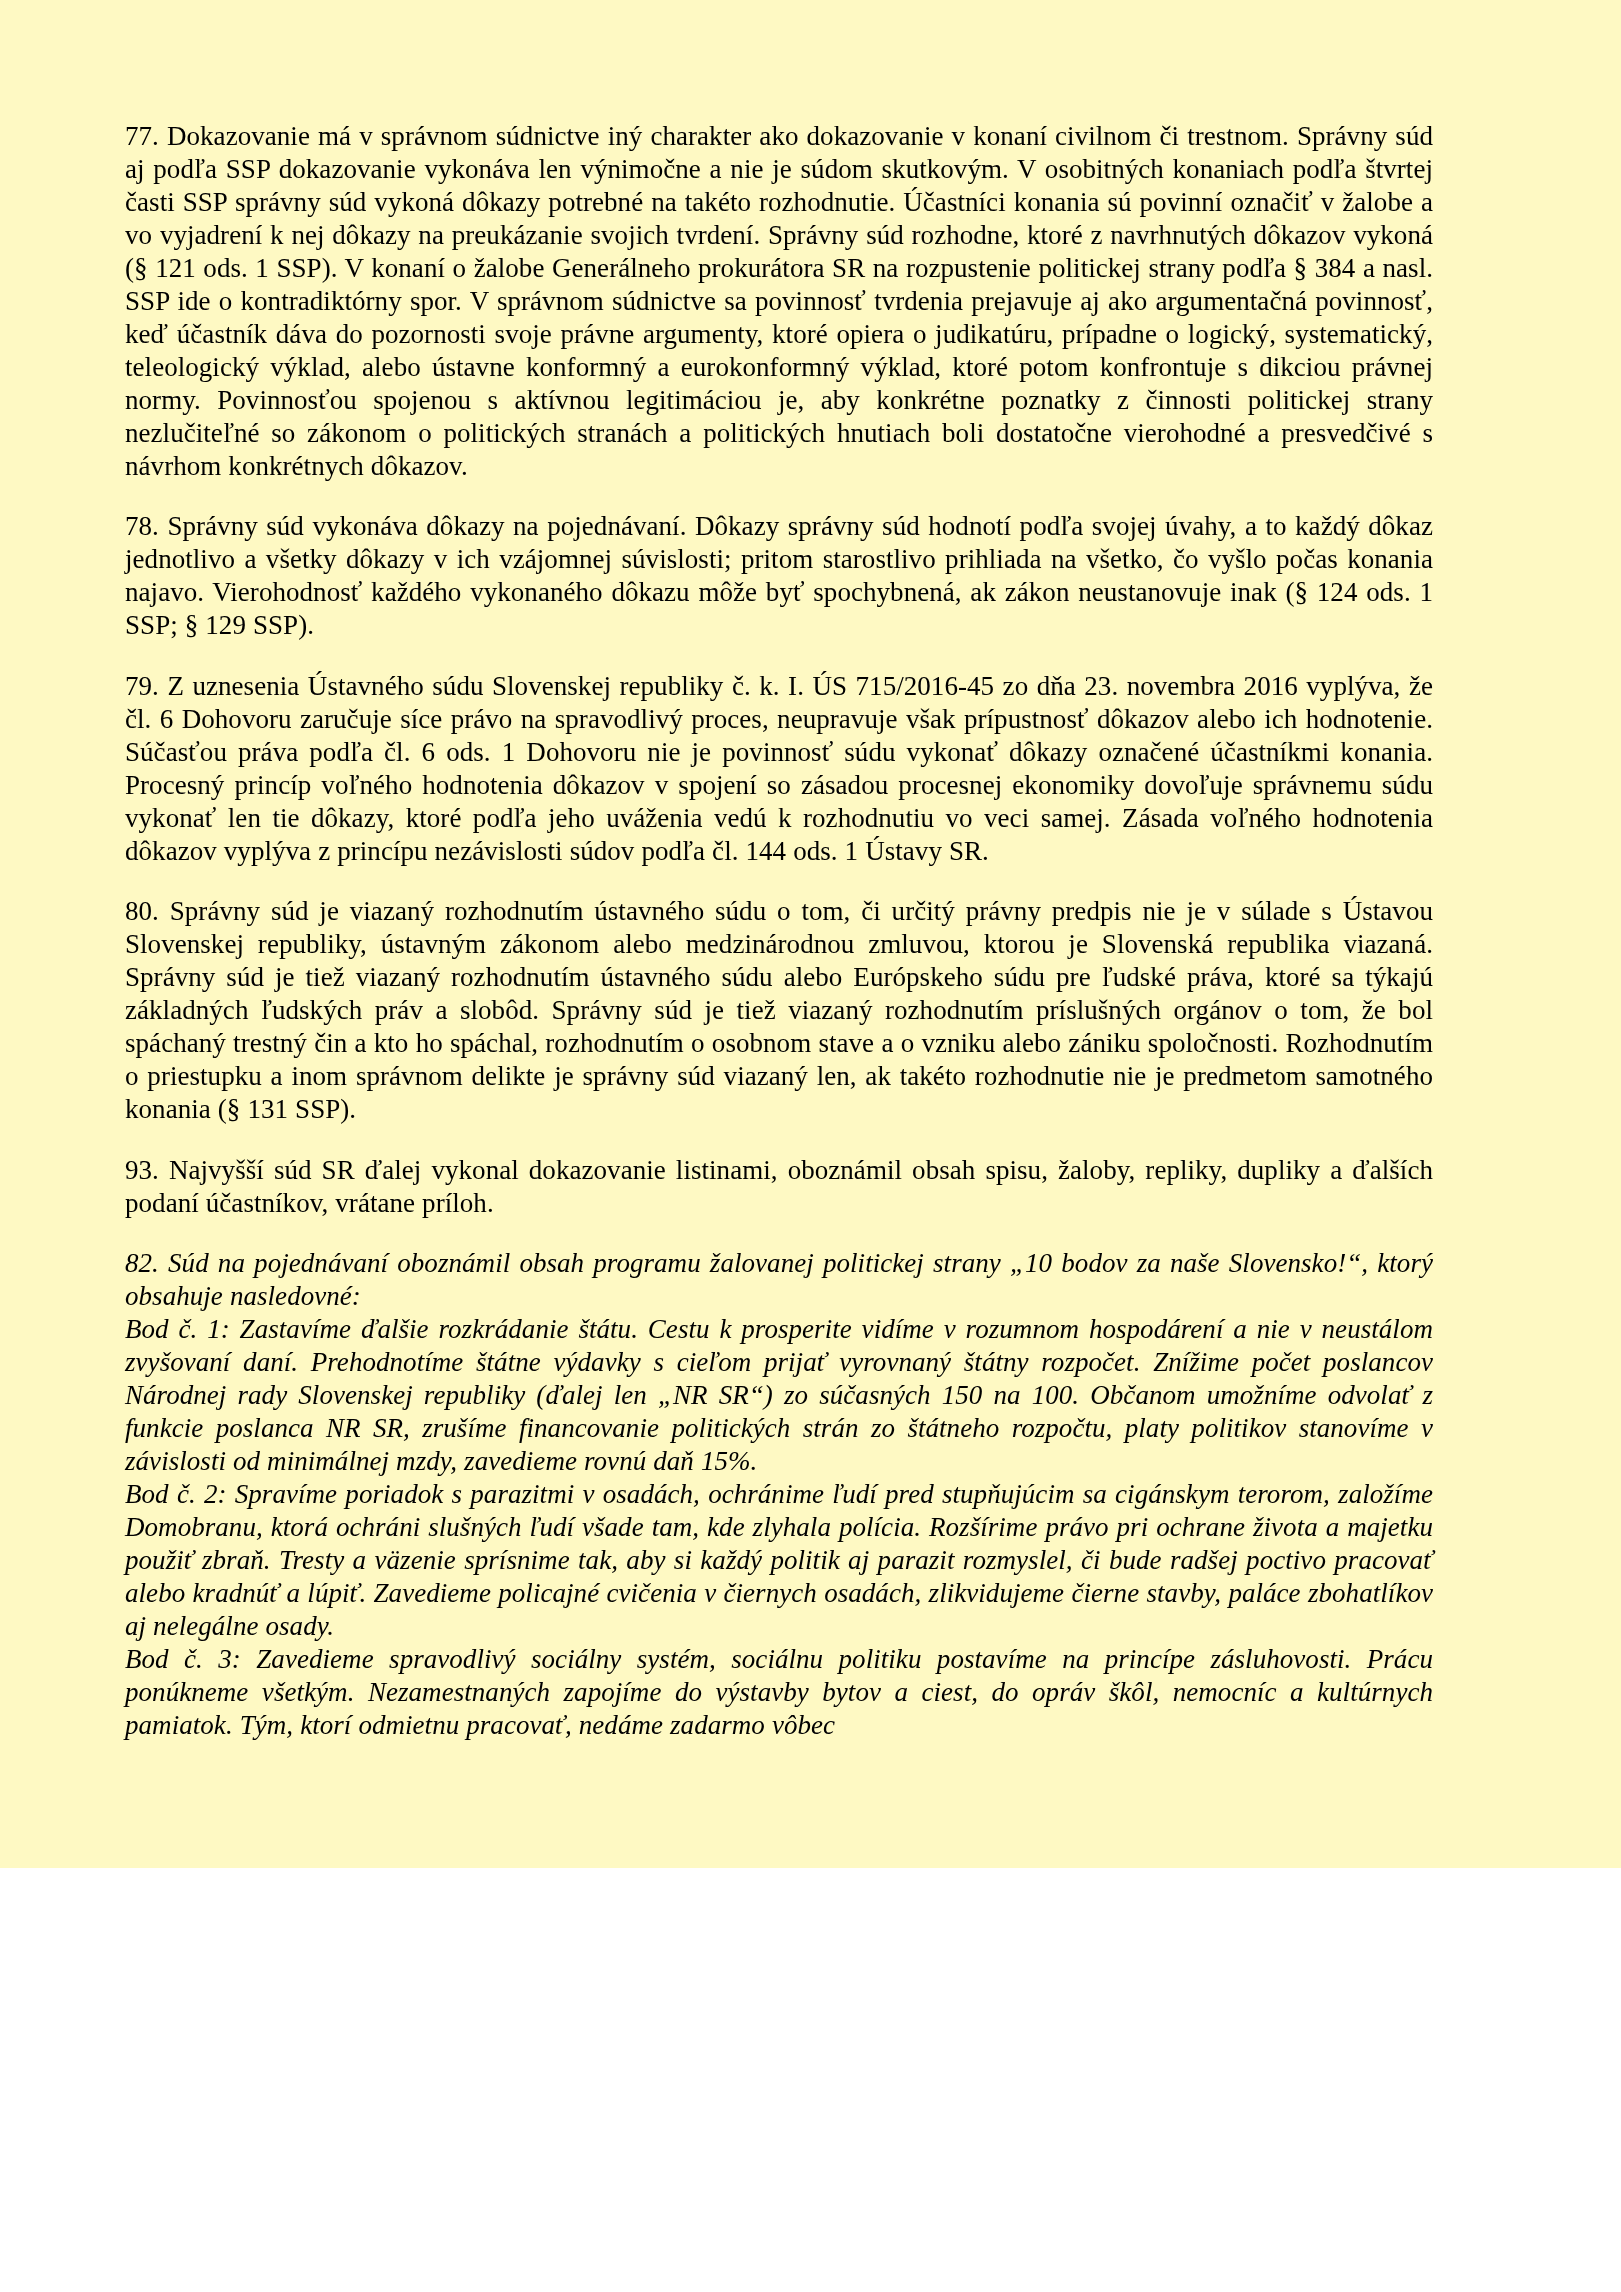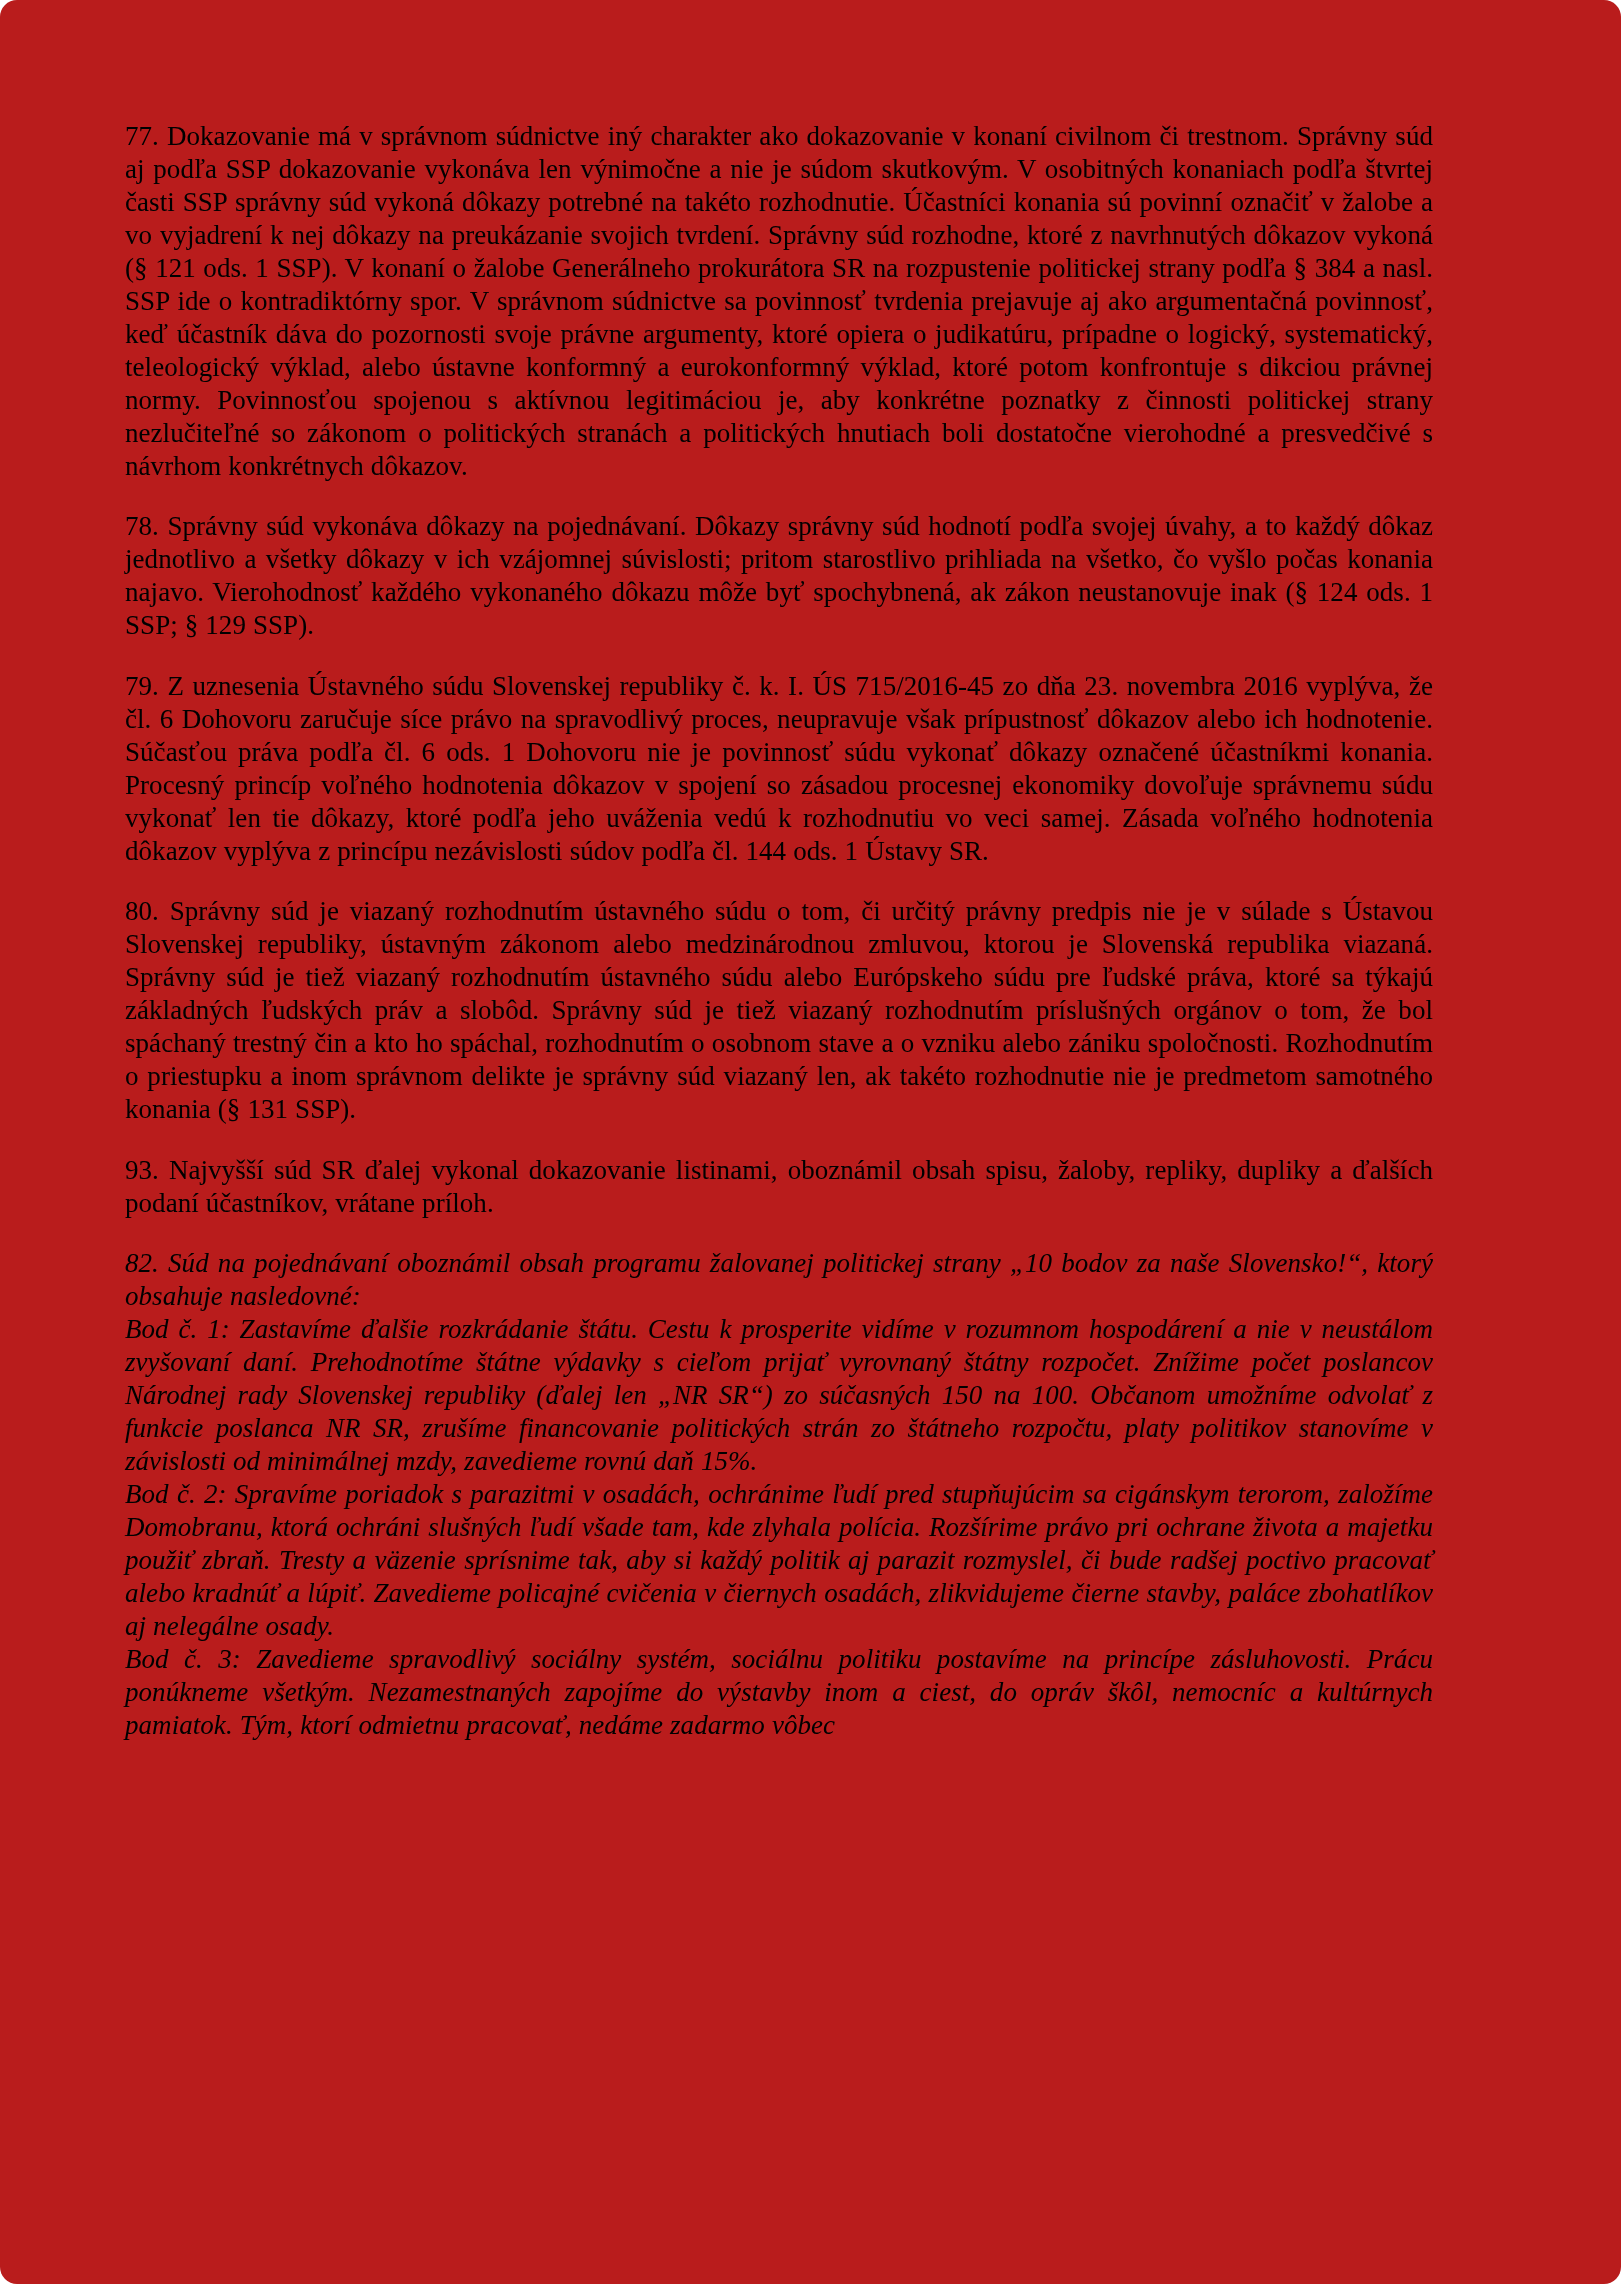--- a/index.html
+++ b/index.html
@@ -8,25 +8,24 @@
     padding: 0;
     background: #ffffff;
   }
   body {
     font-family: "Liberation Serif", "DejaVu Serif", serif;
     color: #000000;
   }
   .page {
     position: relative;
     width: 1621px;
-    height: 2284px;
-    background: #b91c1c;
+    height: 1868px;
+    background: #fef9c3;
     overflow: hidden;
     box-sizing: border-box;
-    border-radius: 17px;
   }
   .text-column {
     position: absolute;
     left: 125px;
     top: 120px;
     width: 1308px;
   }
   .para {
     margin: 0 0 27.4px 0;
     padding: 0;
@@ -69,18 +68,18 @@
     <p class="para">79. Z uznesenia Ústavného súdu Slovenskej republiky č. k. I. ÚS 715/2016-45 zo dňa 23. novembra 2016 vyplýva, že čl. 6 Dohovoru zaručuje síce právo na spravodlivý proces, neupravuje však prípustnosť dôkazov alebo ich hodnotenie. Súčasťou práva podľa čl. 6 ods. 1 Dohovoru nie je povinnosť súdu vykonať dôkazy označené účastníkmi konania. Procesný princíp voľného hodnotenia dôkazov v spojení so zásadou procesnej ekonomiky dovoľuje správnemu súdu vykonať len tie dôkazy, ktoré podľa jeho uváženia vedú k rozhodnutiu vo veci samej. Zásada voľného hodnotenia dôkazov vyplýva z princípu nezávislosti súdov podľa čl. 144 ods. 1 Ústavy SR.</p>
 
     <p class="para">80. Správny súd je viazaný rozhodnutím ústavného súdu o tom, či určitý právny predpis nie je v súlade s Ústavou Slovenskej republiky, ústavným zákonom alebo medzinárodnou zmluvou, ktorou je Slovenská republika viazaná. Správny súd je tiež viazaný rozhodnutím ústavného súdu alebo Európskeho súdu pre ľudské práva, ktoré sa týkajú základných ľudských práv a slobôd. Správny súd je tiež viazaný rozhodnutím príslušných orgánov o tom, že bol spáchaný trestný čin a kto ho spáchal, rozhodnutím o osobnom stave a o vzniku alebo zániku spoločnosti. Rozhodnutím o priestupku a inom správnom delikte je správny súd viazaný len, ak takéto rozhodnutie nie je predmetom samotného konania (§ 131 SSP).</p>
 
     <p class="para">93. Najvyšší súd SR ďalej vykonal dokazovanie listinami, oboznámil obsah spisu, žaloby, repliky, dupliky a ďalších podaní účastníkov, vrátane príloh.</p>
 
     <div class="para">
       <span class="subline blockpart">82. Súd na pojednávaní oboznámil obsah programu žalovanej politickej strany „10 bodov za naše Slovensko!“, ktorý obsahuje nasledovné:</span>
       <span class="subline blockpart">Bod č. 1: Zastavíme ďalšie rozkrádanie štátu. Cestu k prosperite vidíme v rozumnom hospodárení a nie v neustálom zvyšovaní daní. Prehodnotíme štátne výdavky s cieľom prijať vyrovnaný štátny rozpočet. Znížime počet poslancov Národnej rady Slovenskej republiky (ďalej len „NR SR“) zo súčasných 150 na 100. Občanom umožníme odvolať z funkcie poslanca NR SR, zrušíme financovanie politických strán zo štátneho rozpočtu, platy politikov stanovíme v závislosti od minimálnej mzdy, zavedieme rovnú daň 15%.</span>
       <span class="subline blockpart">Bod č. 2: Spravíme poriadok s parazitmi v osadách, ochránime ľudí pred stupňujúcim sa cigánskym terorom, založíme Domobranu, ktorá ochráni slušných ľudí všade tam, kde zlyhala polícia. Rozšírime právo pri ochrane života a majetku použiť zbraň. Tresty a väzenie sprísnime tak, aby si každý politik aj parazit rozmyslel, či bude radšej poctivo pracovať alebo kradnúť a lúpiť. Zavedieme policajné cvičenia v čiernych osadách, zlikvidujeme čierne stavby, paláce zbohatlíkov aj nelegálne osady.</span>
-      <span class="subline blockpart">Bod č. 3: Zavedieme spravodlivý sociálny systém, sociálnu politiku postavíme na princípe zásluhovosti. Prácu ponúkneme všetkým. Nezamestnaných zapojíme do výstavby inom a ciest, do opráv škôl, nemocníc a kultúrnych pamiatok. Tým, ktorí odmietnu pracovať, nedáme zadarmo vôbec</span>
+      <span class="subline blockpart">Bod č. 3: Zavedieme spravodlivý sociálny systém, sociálnu politiku postavíme na princípe zásluhovosti. Prácu ponúkneme všetkým. Nezamestnaných zapojíme do výstavby bytov a ciest, do opráv škôl, nemocníc a kultúrnych pamiatok. Tým, ktorí odmietnu pracovať, nedáme zadarmo vôbec</span>
     </div>
 
   </div>
 </div>
 
 
 </body></html>

